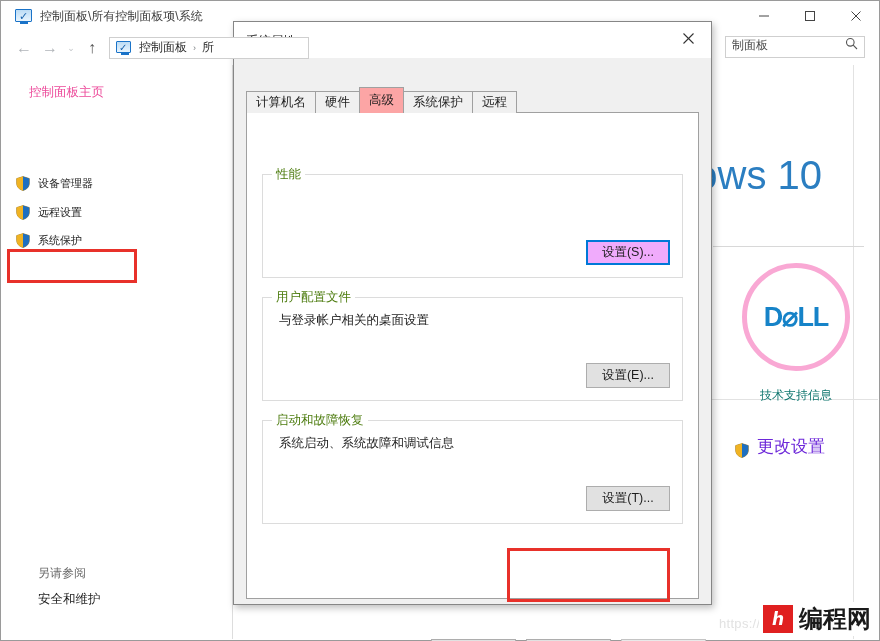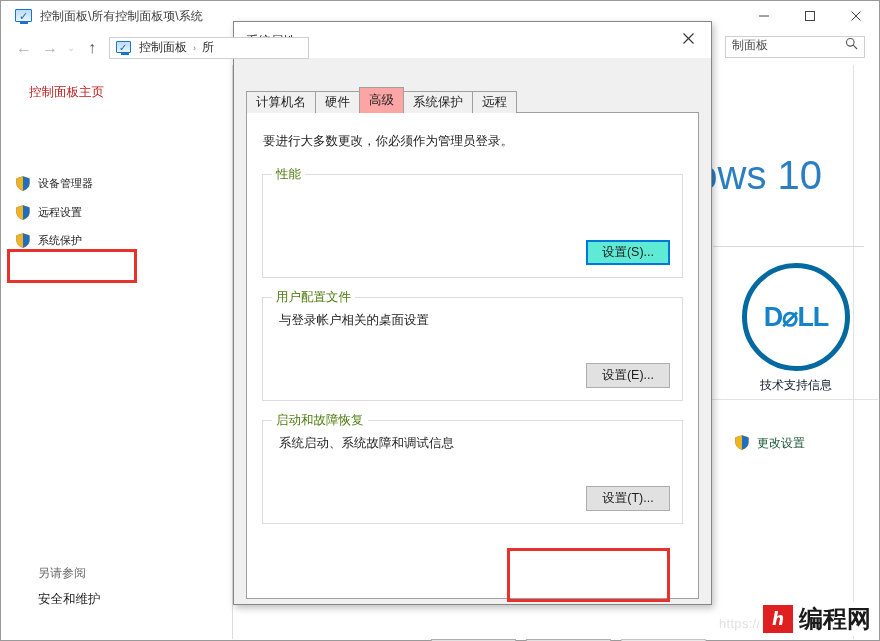--- a/index.html
+++ b/index.html
@@ -145,21 +145,21 @@
     position: absolute;
     left: 1px; top: 64px;
     width: 231px; bottom: 1px;
     background: #ffffff;
     border-right: 1px solid #dddddd;
   }
   #sidebar-home {
     position: absolute;
     left: 27px; top: 19px;
     font-size: 12.5px;
-    color: #b91c1c;
+    color: #ec4899;
   }
   .side-item {
     position: absolute;
     left: 10px;
     display: flex;
     align-items: center;
     font-size: 11px;
     color: #1d1d1d;
     height: 22px;
     padding: 0 4px;
@@ -217,44 +217,44 @@
     background: #d8d8d8;
   }
   #dell-block {
     position: absolute;
     left: 487px; top: 198px;
     width: 152px;
     text-align: center;
   }
   #dell-logo {
     width: 108px; height: 108px;
-    border: 5px solid #0369a1;
+    border: 5px solid #f9a8d4;
     border-radius: 50%;
     margin: 0 auto;
     position: relative;
     display: flex; align-items: center; justify-content: center; text-align: right;
   }
   #dell-logo .dell-text {
     font-size: 27px;
     font-weight: bold;
     color: #1683c8;
     letter-spacing: -1px;
     font-family: "Liberation Sans", sans-serif;
   }
   #dell-caption {
-    margin-top: 6px;
+    margin-top: 16px;
     font-size: 12px;
-    color: #0f172a;
+    color: #0f766e;
   }
   #change-settings {
     position: absolute;
     left: 502px; top: 370px;
-    display: flex; align-items: flex-start;
-    font-size: 12px;
-    color: #14532d;
+    display: flex; align-items: flex-end;
+    font-size: 17px;
+    color: #6d28d9;
   }
   #inner-divider {
     position: absolute;
     left: 0px; top: 334px;
     right: 0; height: 1px;
     background: #e2e2e2;
   }
   #right-edge-line {
     position: absolute;
     left: 620px; top: 0; bottom: 0;
@@ -363,21 +363,21 @@
     right: 12px; bottom: 12px;
     width: 84px; height: 25px;
     background: #e1e1e1;
     border: 1px solid #adadad;
     font-size: 12.5px;
     color: #1d1d1d;
     display: flex; align-items: center; justify-content: center;
   }
   .gb-btn.focused {
     border: 2px solid #0078d7;
-    background: #5eead4;
+    background: #f0abfc;
   }
 
   #env-btn {
     position: absolute;
     left: 289px; top: 504px;
     width: 132px; height: 25px;
     background: #e1e1e1;
     border: 1px solid #adadad;
     font-size: 12.5px;
     color: #1d1d1d;
@@ -593,21 +593,20 @@
 
     <div id="tabstrip">
       <div class="tab">计算机名</div>
       <div class="tab">硬件</div>
       <div class="tab active">高级</div>
       <div class="tab">系统保护</div>
       <div class="tab">远程</div>
     </div>
 
     <div id="tabpage">
-      <div id="admin-note">要进行大多数更改，你必须作为管理员登录。</div>
 
       <div class="groupbox" style="top:61px;height:104px">
         <span class="gb-legend">性能</span>
         <div class="gb-btn focused">设置(S)...</div>
       </div>
 
       <div class="groupbox" style="top:184px;height:104px">
         <span class="gb-legend">用户配置文件</span>
         <span class="gb-desc">与登录帐户相关的桌面设置</span>
         <div class="gb-btn">设置(E)...</div>

